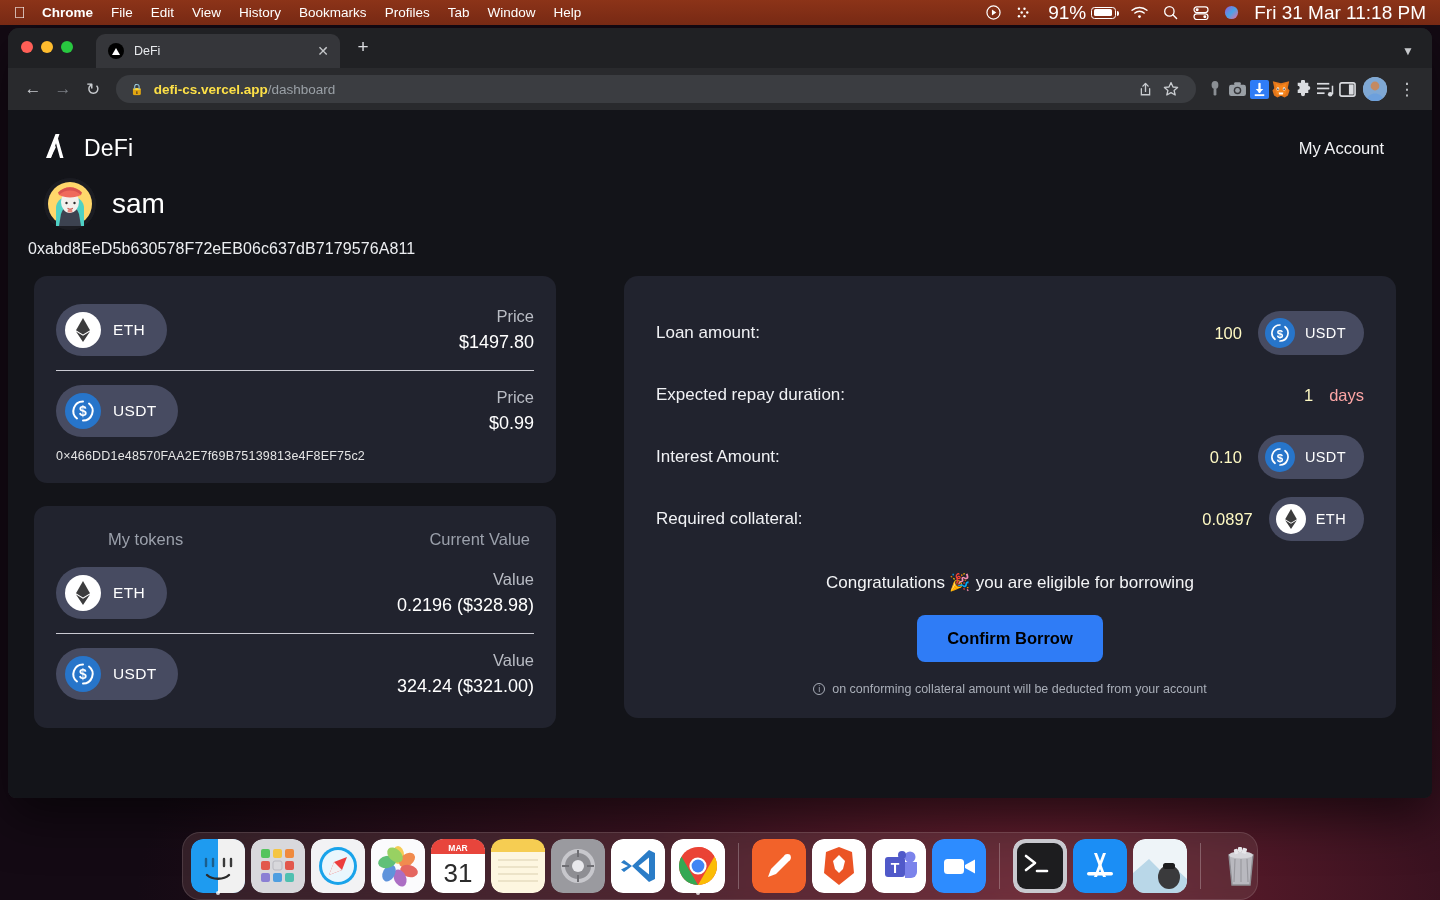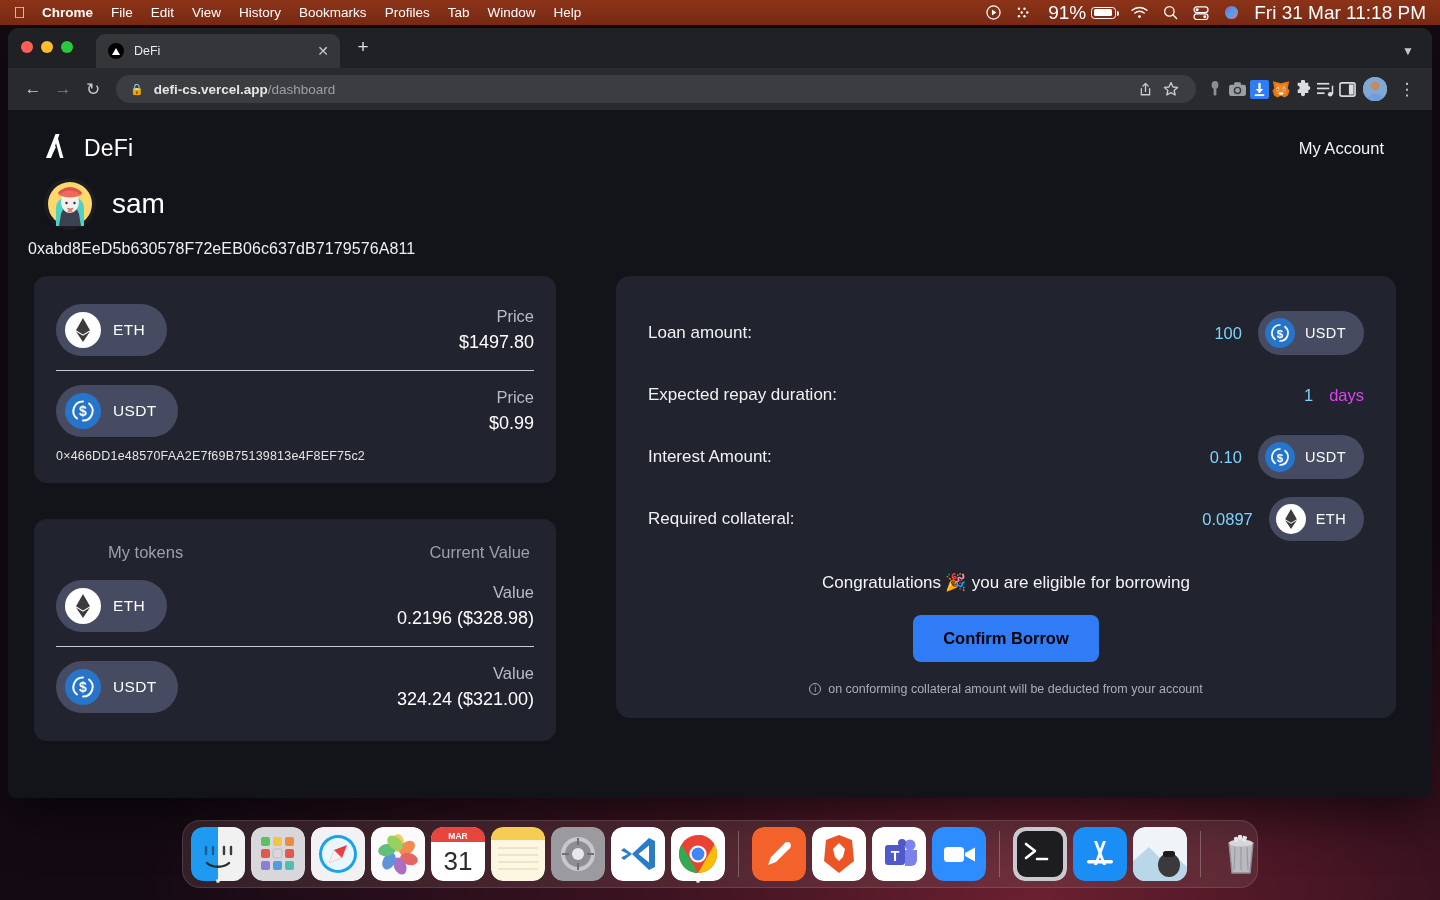--- a/index.html
+++ b/index.html
@@ -65,21 +65,21 @@
 
   .toolbar { height: 42px; background: #292a2d; display: flex; align-items: center; padding: 0 10px; }
   .tbtn { width: 30px; height: 30px; display:flex; align-items:center; justify-content:center; color:#c8cbcf; font-size: 17px; flex:none; }
   .tbtn.dim { color: #7b7f85; }
   .omnibox {
     flex: 1; height: 28px; background: #3b3d41; border-radius: 14px;
     display: flex; align-items: center; padding: 0 14px; margin: 0 8px;
     font-size: 13.5px; color: #e8eaed;
   }
   .omnibox .lock { font-size: 11px; margin-right: 10px; color: #c0c3c7; }
-  .omnibox .dom { font-weight: bold; color: #e5e5e5; }
+  .omnibox .dom { font-weight: bold; color: #fde047; }
   .omnibox .path { color: #9aa0a6; }
   .omni-actions { margin-left: auto; display:flex; align-items:center; gap: 4px; }
   .ext { width: 22px; height: 22px; display:flex; align-items:center; justify-content:center; flex:none; }
   .ext svg { display:block; }
   .avatar-chip { width: 24px; height: 24px; border-radius: 50%; overflow:hidden; background:#9fb6cd; flex:none; position:relative; }
 
   
   .page { height: 688px; background: #131419; position: relative; overflow: hidden; color: #fff; }
 
   .site-header { display: flex; align-items: center; padding: 22px 36px 0 36px; }
@@ -91,68 +91,68 @@
   .ava { width: 52px; height: 52px; border-radius: 50%; overflow: hidden; flex:none; background:#1b1c22; }
   .uname { font-size: 28px; margin-left: 16px; font-weight: 400; }
   .seg {
     position: absolute; left: 872px; top: 12px;
     background: #1b1d25; border-radius: 9px; padding: 6px; display: flex; gap: 2px;
   }
   .seg .opt { padding: 5px 26px; border-radius: 6px; font-size: 15.5px; color: #fff; white-space: nowrap; }
   .seg .opt.active { background: #6e7187; }
   .wallet { padding: 10px 36px 0 20px; font-size: 16px; color: #eceef1; letter-spacing: .1px; }
 
-  .body-cols { display: flex; gap: 4px; padding: 18px 36px 0 26px; }
+  .body-cols { display: flex; gap: 12px; padding: 18px 36px 0 26px; }
   .left-col { width: 522px; flex: none; }
   .right-col { flex: 1; padding-left: 56px; }
 
   .card { background: #21232e; border-radius: 13px; padding: 20px 22px; }
-  .card + .card { margin-top: 36px; }
+  .card + .card { margin-top: 23px; }
   .token-row { display: flex; align-items: center; justify-content: space-between; padding: 8px 0; }
   .token-row + .divider { height: 1px; background: #e8e8ee; opacity: .85; margin: 6px 0; }
   .pill {
     display: inline-flex; align-items: center; gap: 12px;
     background: #474b61; border-radius: 26px; padding: 8px 22px 8px 9px;
   }
   .pill .sym { font-size: 15.5px; color: #fff; letter-spacing: .3px; }
   .coin { width: 36px; height: 36px; border-radius: 50%; flex: none; display:block; }
   .coin.sm { width: 30px; height: 30px; }
   .rt { text-align: right; line-height: 1.45; }
   .rt .lbl { font-size: 16.5px; color: #b9bcc4; }
   .rt .val { font-size: 18px; color: #fff; }
   .contract { font-size: 12.5px; color: #e5e5e5; margin-top: 4px; letter-spacing: .2px; }
   .tokhead { display: flex; justify-content: space-between; font-size: 16.5px; color: #9ba0ab; padding: 4px 4px 10px 52px; }
 
   .panel { background: #21232e; border-radius: 14px; padding: 26px 32px 22px 32px; }
   .frow { display: flex; align-items: center; min-height: 62px; text-align: right; }
   .frow .flabel { font-size: 17px; color: #f0f1f4; }
   .frow .fright { margin-left: auto; display: flex; align-items: center; gap: 16px; }
-  .fnum { font-size: 16.5px; color: #7dd3fc; }
-  .funit { font-size: 16.5px; color: #d946ef; }
+  .fnum { font-size: 16.5px; color: #fef9c3; }
+  .funit { font-size: 16.5px; color: #fca5a5; }
   .cpill {
     display: inline-flex; align-items: center; gap: 10px;
     background: #474b61; border-radius: 24px; padding: 7px 18px 7px 7px;
   }
   .cpill .sym { font-size: 14.5px; color: #fff; letter-spacing: .4px; }
   .congrats { text-align: center; font-size: 17px; color: #f3f4f6; margin-top: 22px; }
   .confirm-wrap { text-align: center; margin-top: 22px; }
   .confirm {
     background: #2f7cf6; color:#000000; border:none; border-radius: 8px;
     padding: 14px 30px; font-size: 16.5px; font-weight: bold;
     font-family: "Liberation Sans", sans-serif;
   }
   .note { text-align: center; font-size: 12.5px; color: #a9aeb8; margin-top: 20px; display:flex; align-items:center; justify-content:center; gap: 7px; }
   .note .i {
     width: 12px; height: 12px; border: 1px solid #a9aeb8; border-radius: 50%;
     display:inline-flex; align-items:center; justify-content:center; font-size: 9px; line-height:1; flex:none;
   }
 
   
   .dock {
-    position: absolute; left: 182px; bottom: 12px; width: 1076px; height: 68px;
+    position: absolute; left: 182px; bottom: 0; width: 1076px; height: 68px;
     background: rgba(130,90,95,.28); border: 1px solid rgba(255,255,255,.12);
     border-radius: 18px; display: flex; align-items: center; padding: 0 8px; gap: 6px;
     z-index: 30; backdrop-filter: blur(6px);
   }
   .dicon { width: 54px; height: 54px; border-radius: 12px; position: relative; flex: none; overflow: hidden; }
   .dsep { width: 1px; height: 46px; background: rgba(255,255,255,.25); margin: 0 7px; flex:none; }
   .run { position:absolute; bottom: 2px; left: 50%; transform: translateX(-50%); width: 4px; height: 4px; border-radius: 50%; background: rgba(255,255,255,.8); }
   .dwrap { position: relative; display:flex; align-items:center; justify-content:center; width:54px; height:62px; flex:none; }
 </style>
 </head>

